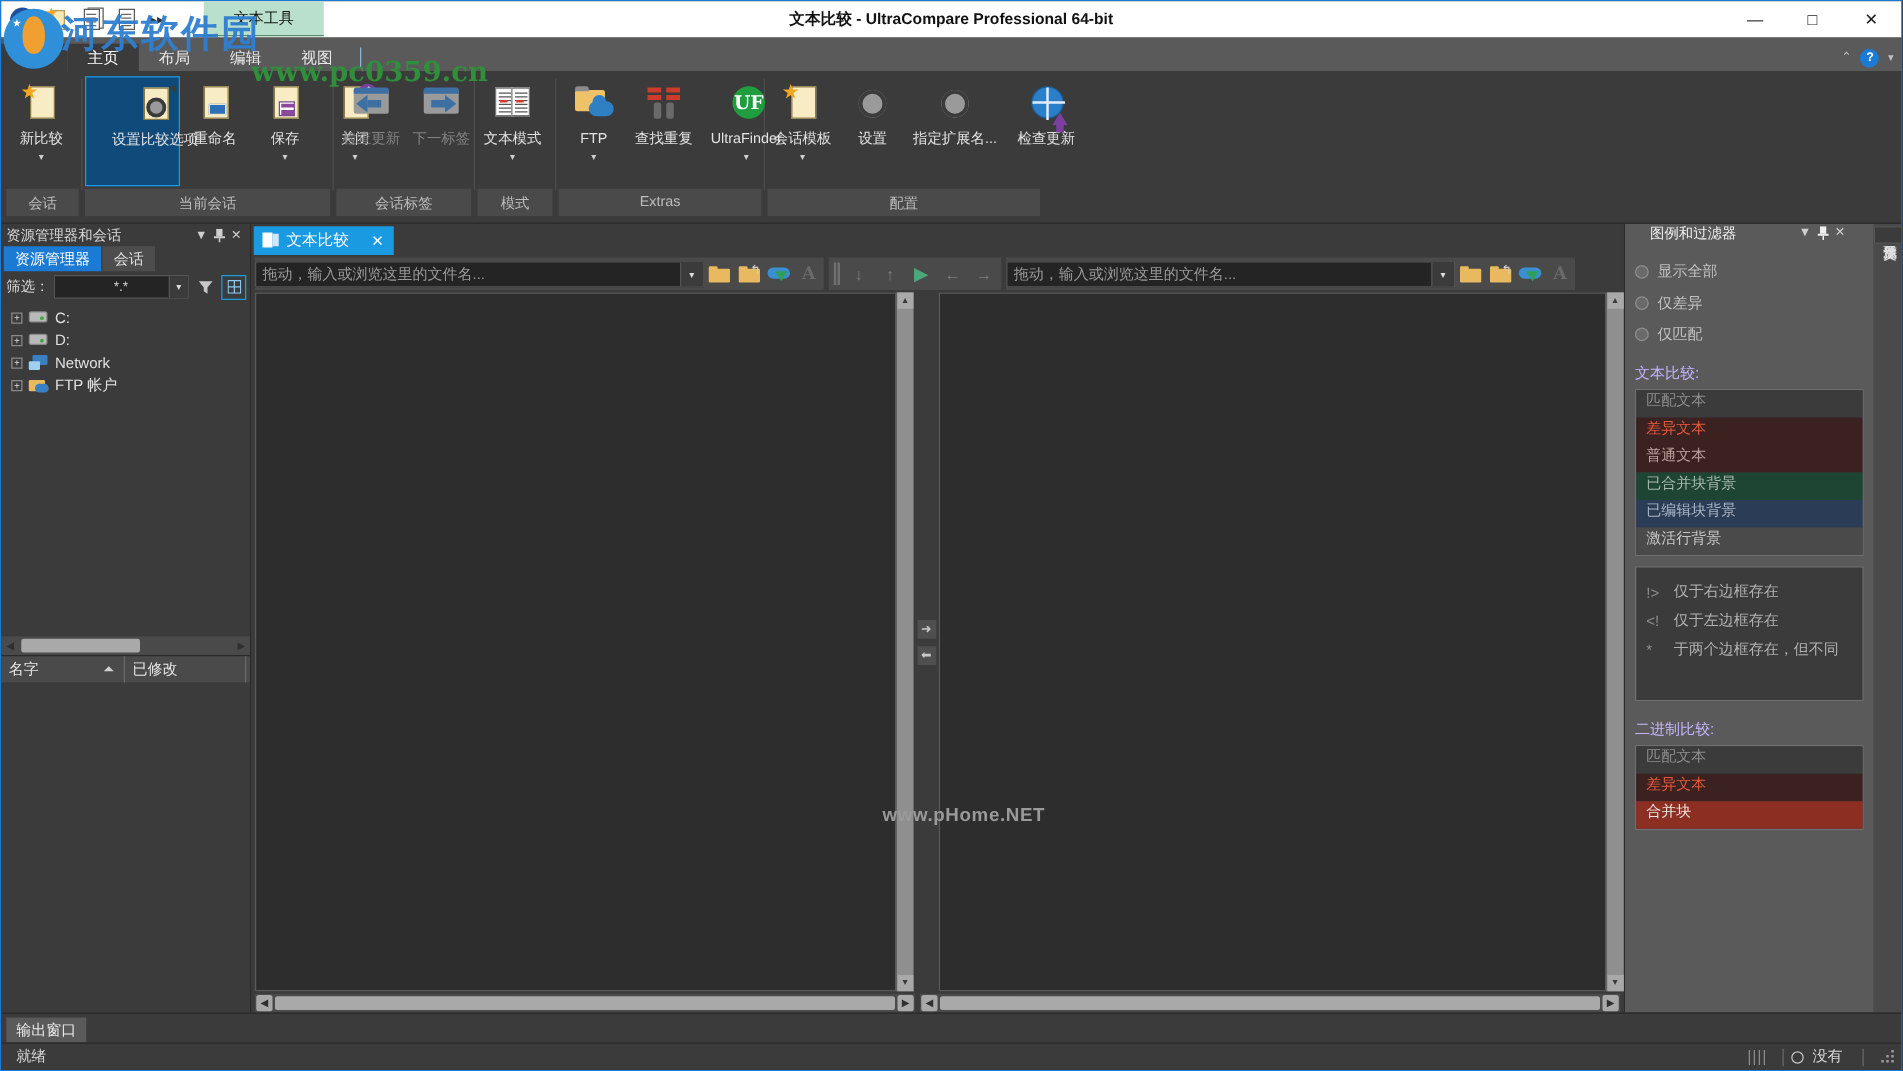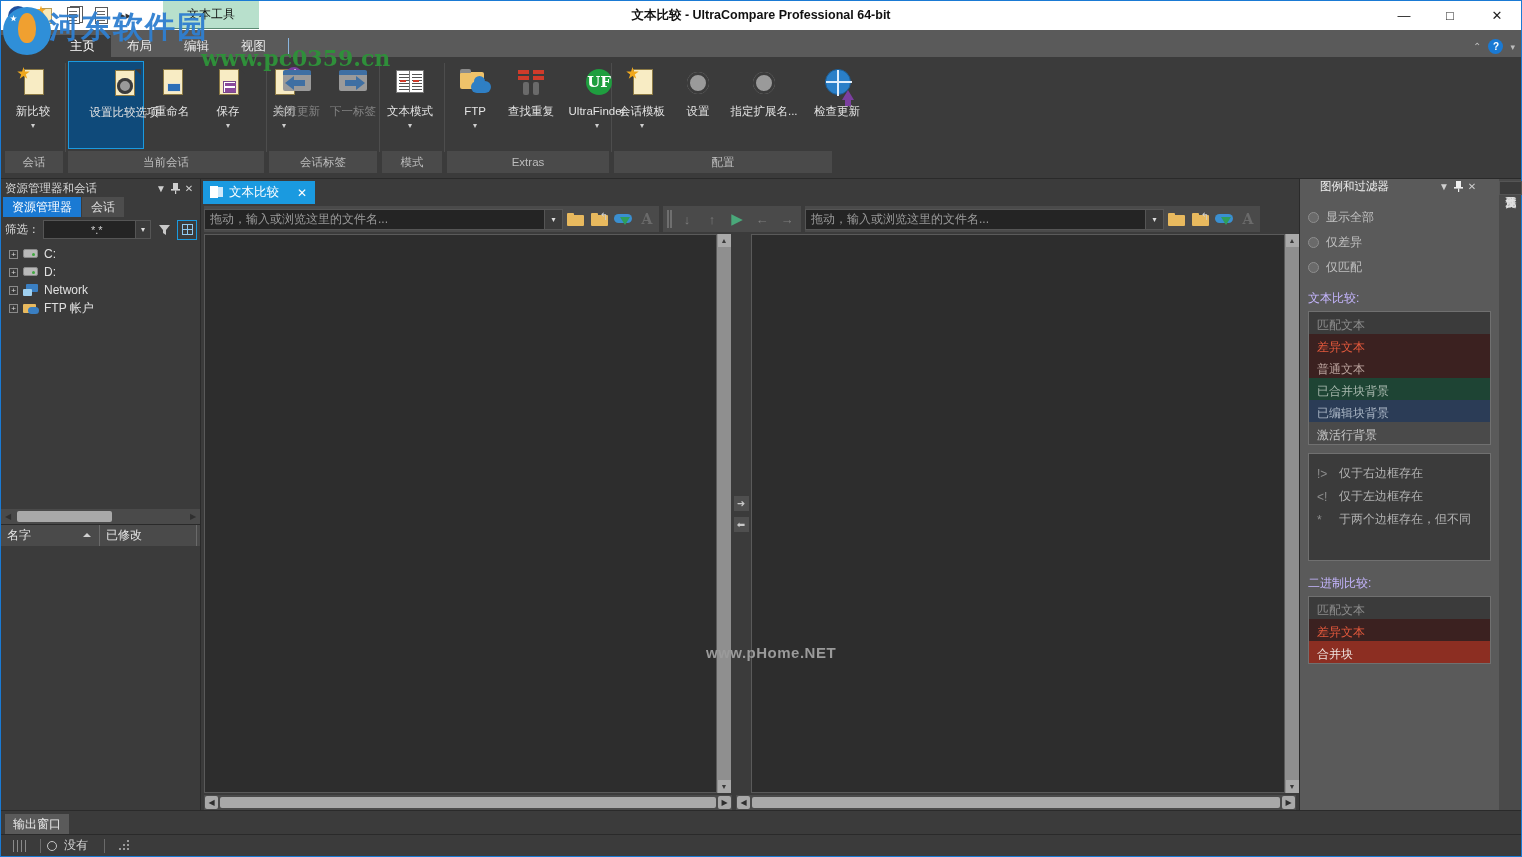--- a/index.html
+++ b/index.html
@@ -264,21 +264,21 @@
   .rdock { width:200px; flex:0 0 200px; background:#5a5a5a; display:flex; flex-direction:column;
     border-left:1px solid #2a2a2a; }
   .rdock-head { height:18px; display:flex; align-items:flex-start; padding:0 20px; background:#5a5a5a; }
   .rdock-title { font-size:11.5px;color:#efefef;flex:1; }
   .radios { padding:8px 0 6px 8px; }
   .radio-row { display:flex; align-items:center; gap:7px; height:25px; }
   .radio { width:11px;height:11px;border-radius:50%;border:1px solid #8e8e8e;background:#6a6a6a; }
   .radio-lbl { font-size:12px;color:#c0c0c0; }
   .sec-title { font-size:12px;color:#c4b5fd; padding:4px 0 4px 8px; }
   .legend-box { margin:0 8px; background:#3b3b3b; border:1px solid #707070; }
-  .lg-row { height:22px; display:flex; align-items:flex-end; padding-left:8px; font-size:12px; }
+  .lg-row { height:22px; display:flex; align-items:flex-start; padding-left:8px; font-size:12px; }
   .sym-box { margin:8px 8px 0 8px; background:#3b3b3b; border:1px solid #707070; height:108px; padding:8px 0 0 8px;}
   .sym-row { height:23px; display:flex; align-items:center; font-size:12px; color:#b2b2b2; gap:6px; }
   .sym-key { color:#8d8d8d; width:16px; display:inline-block; }
   .vtab-strip { width:22px; flex:0 0 22px; background:#4a4a4a; }
   .vtab { background:#3b3b3b; color:#e0e0e0; font-size:11px; writing-mode:vertical-rl;
     padding:6px 3px; margin-top:2px; border:1px solid #555; }
 
   
   .outrow { height:24px; display:flex; align-items:flex-end; background:#3b3b3b; padding-left:4px;
             border-top:1px solid #2a2a2a; }
@@ -823,20 +823,21 @@
     <div class="vtab-strip">
       <div class="vtab">显示预览文件</div>
     </div>
   </div>
 
   <div class="outrow">
     <div class="out-tab">输出窗口</div>
   </div>
 
   <div class="statusbar">
+    <div class="status-text">就绪</div>
     <div class="status-right">
       <div class="sbar-grip">
           <i></i>
           <i></i>
           <i></i>
           <i></i>
         </div>
       <div class="status-sep"></div>
       <div class="circ-ico"></div>
       <div style="font-size:12px;color:#d8d8d8;padding:0 10px 0 7px">没有</div>

